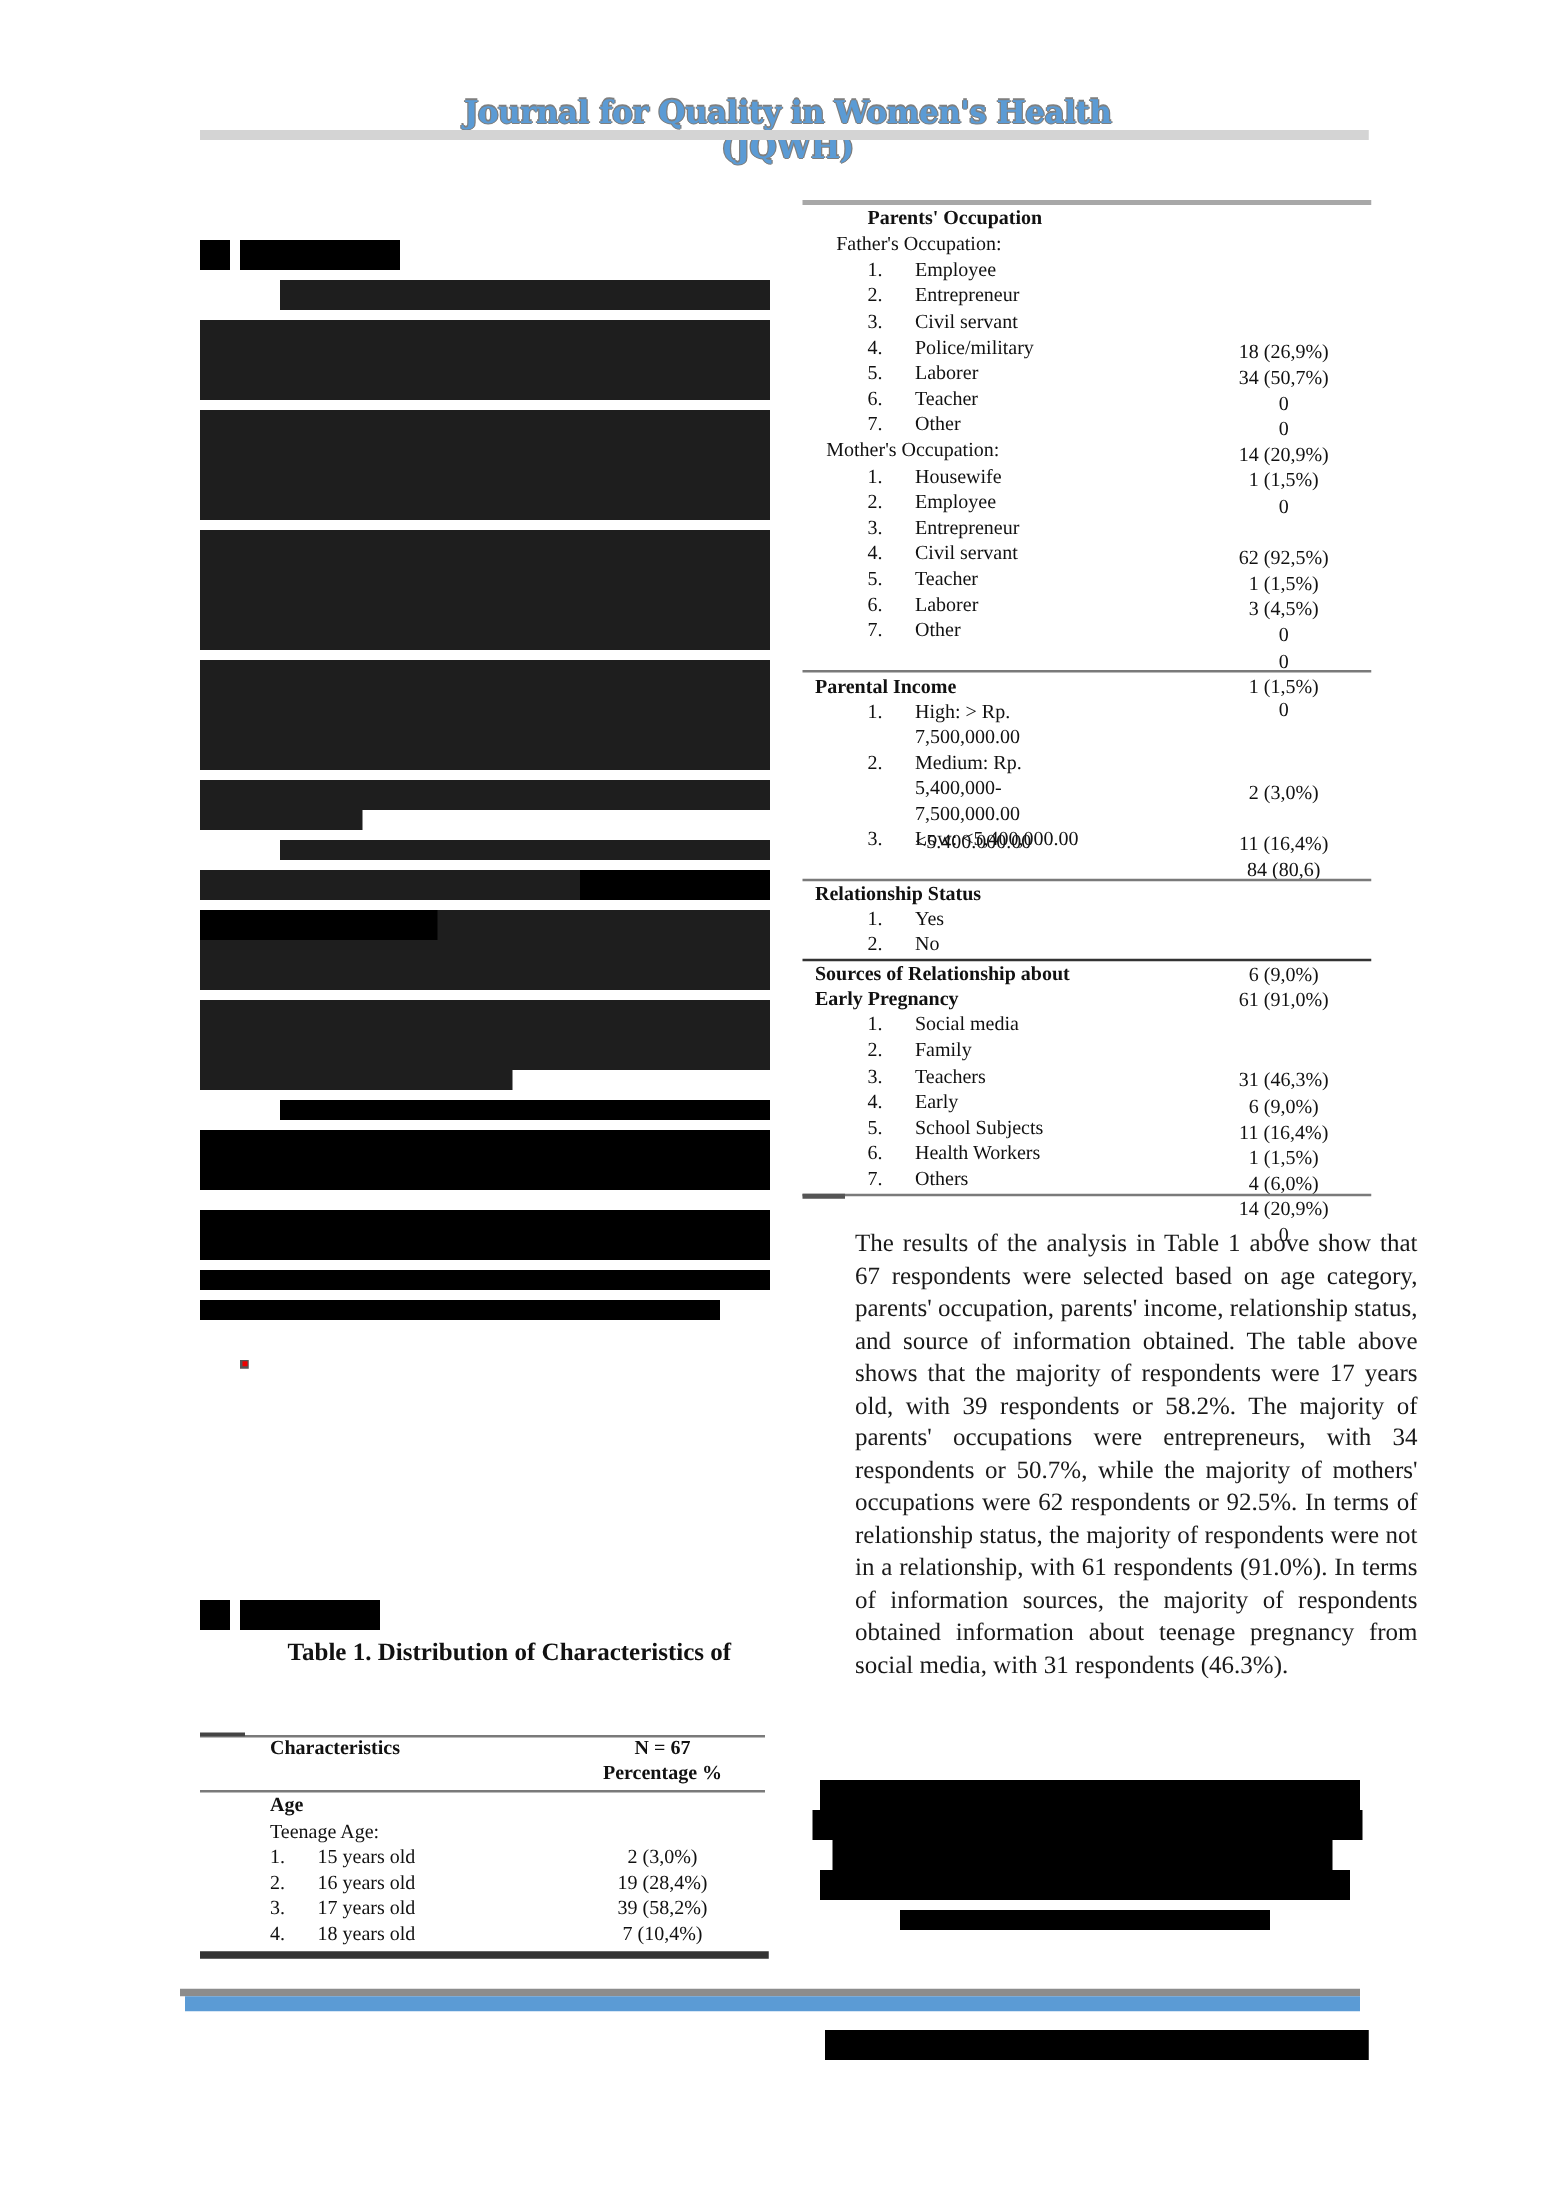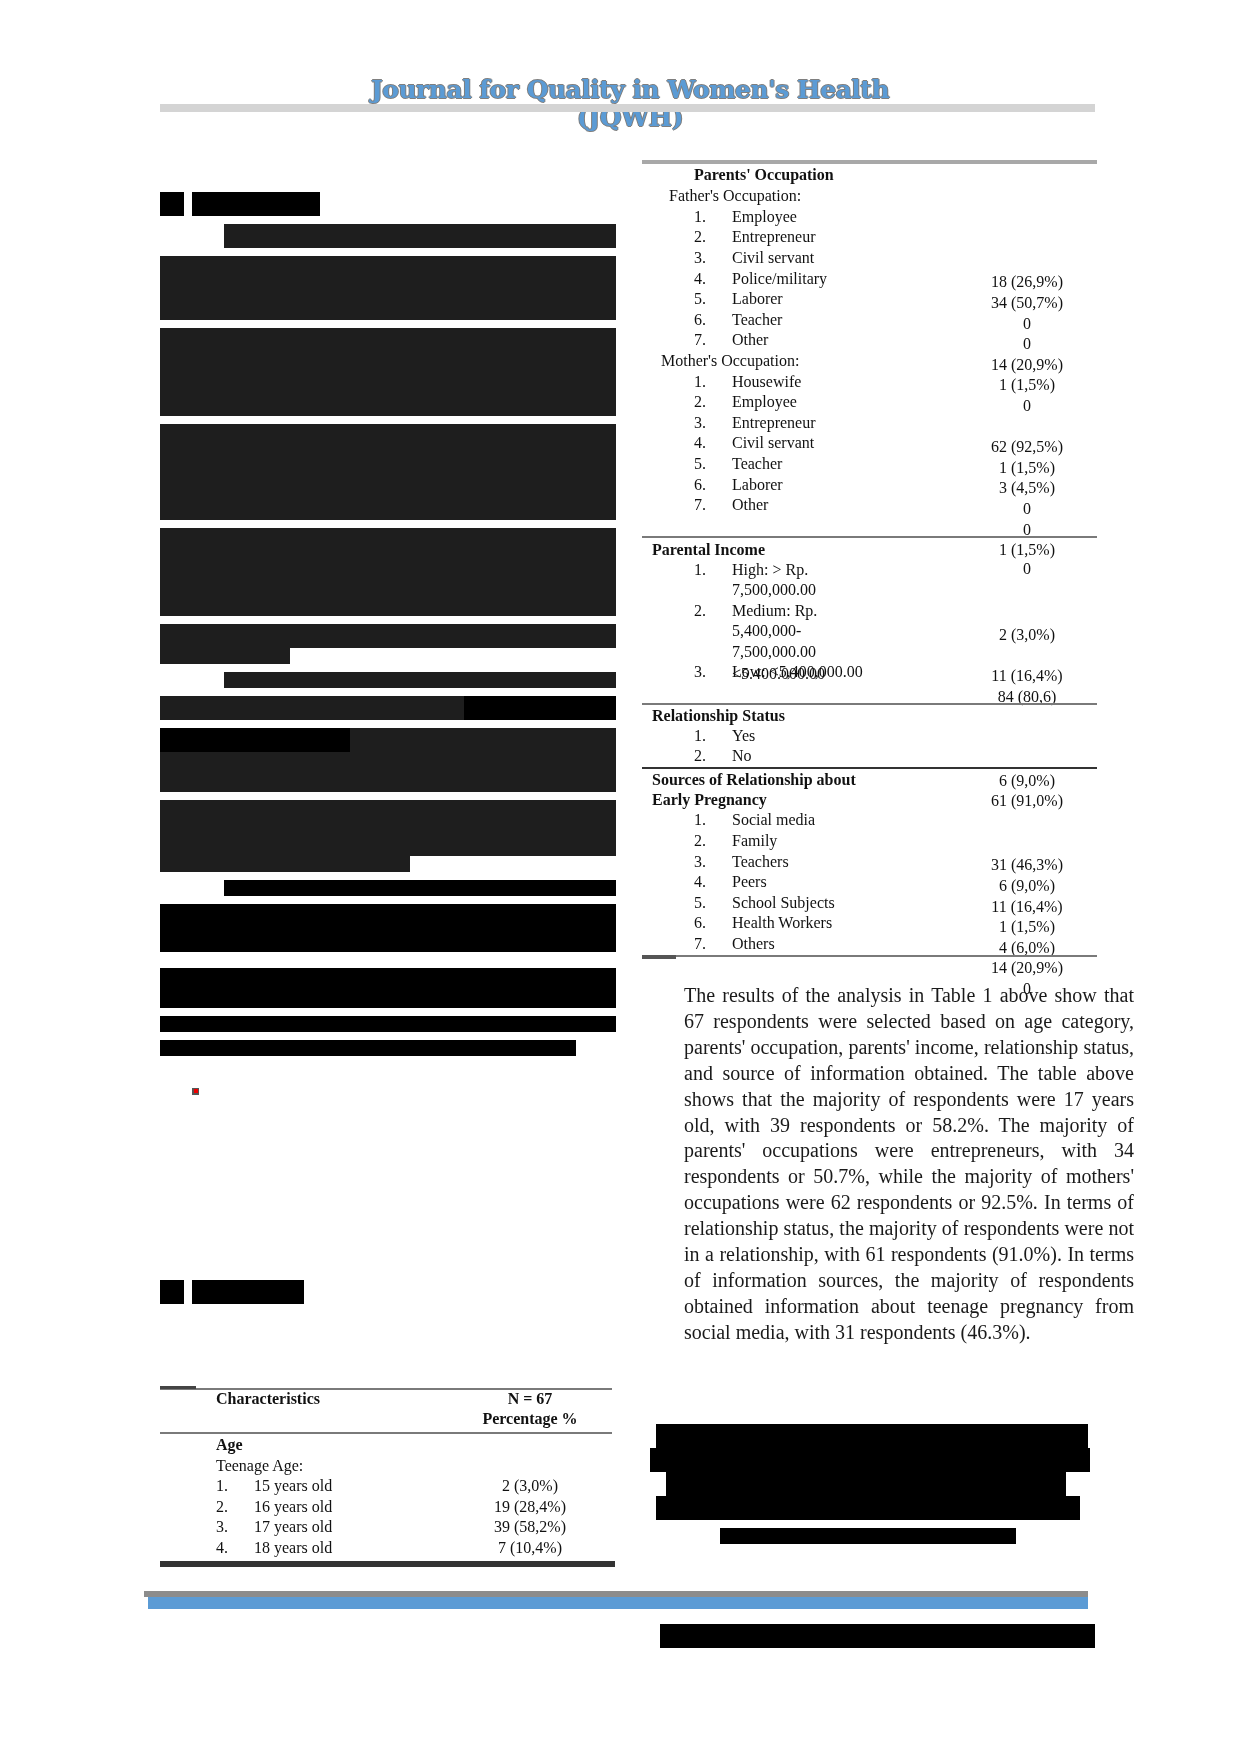--- a/index.html
+++ b/index.html
@@ -75,20 +75,21 @@
   <div class="redact black" style="left:160px;top:1016px;width:456px;height:16px;"></div>
   <div class="redact black" style="left:160px;top:1040px;width:416px;height:16px;"></div>
 
   <div class="red-mark"></div>
 
   <div class="redact black" style="left:160px;top:1280px;width:24px;height:24px;"></div>
   <div class="redact black" style="left:192px;top:1280px;width:112px;height:24px;"></div>
 </div>
 
 <div class="caption" style="top:1310px;">
+  <div>Table 1. Distribution of Characteristics of</div>
 </div>
 
 <div>
   <div class="rule" style="left:160px;top:1388px;width:452px;"></div>
   <div class="rule" style="left:160px;top:1386px;width:36px;height:3px;background:#444;"></div>
   <div style="position:absolute;left:216px;top:1390px;font-family:'Liberation Serif',serif;font-size:16px;font-weight:bold;">Characteristics</div>
   <div style="position:absolute;left:470px;top:1390px;width:120px;text-align:center;font-family:'Liberation Serif',serif;font-size:16px;font-weight:bold;">N = 67</div>
   <div style="position:absolute;left:470px;top:1410px;width:120px;text-align:center;font-family:'Liberation Serif',serif;font-size:16px;font-weight:bold;">Percentage %</div>
   <div class="rule" style="left:160px;top:1432px;width:452px;"></div>
 
@@ -273,21 +274,21 @@
       <span class="lbl">Family</span>
       <span class="val">6 (9,0%)</span>
     </div>
   <div class="row" style="top:692px;">
       <span class="num">3.</span>
       <span class="lbl">Teachers</span>
       <span class="val">11 (16,4%)</span>
     </div>
   <div class="row" style="top:712px;">
       <span class="num">4.</span>
-      <span class="lbl">Peers</span>
+      <span class="lbl">Early</span>
       <span class="val">1 (1,5%)</span>
     </div>
   <div class="row" style="top:733px;">
       <span class="num">5.</span>
       <span class="lbl">School Subjects</span>
       <span class="val">4 (6,0%)</span>
     </div>
   <div class="row" style="top:753px;">
       <span class="num">6.</span>
       <span class="lbl">Health Workers</span>

